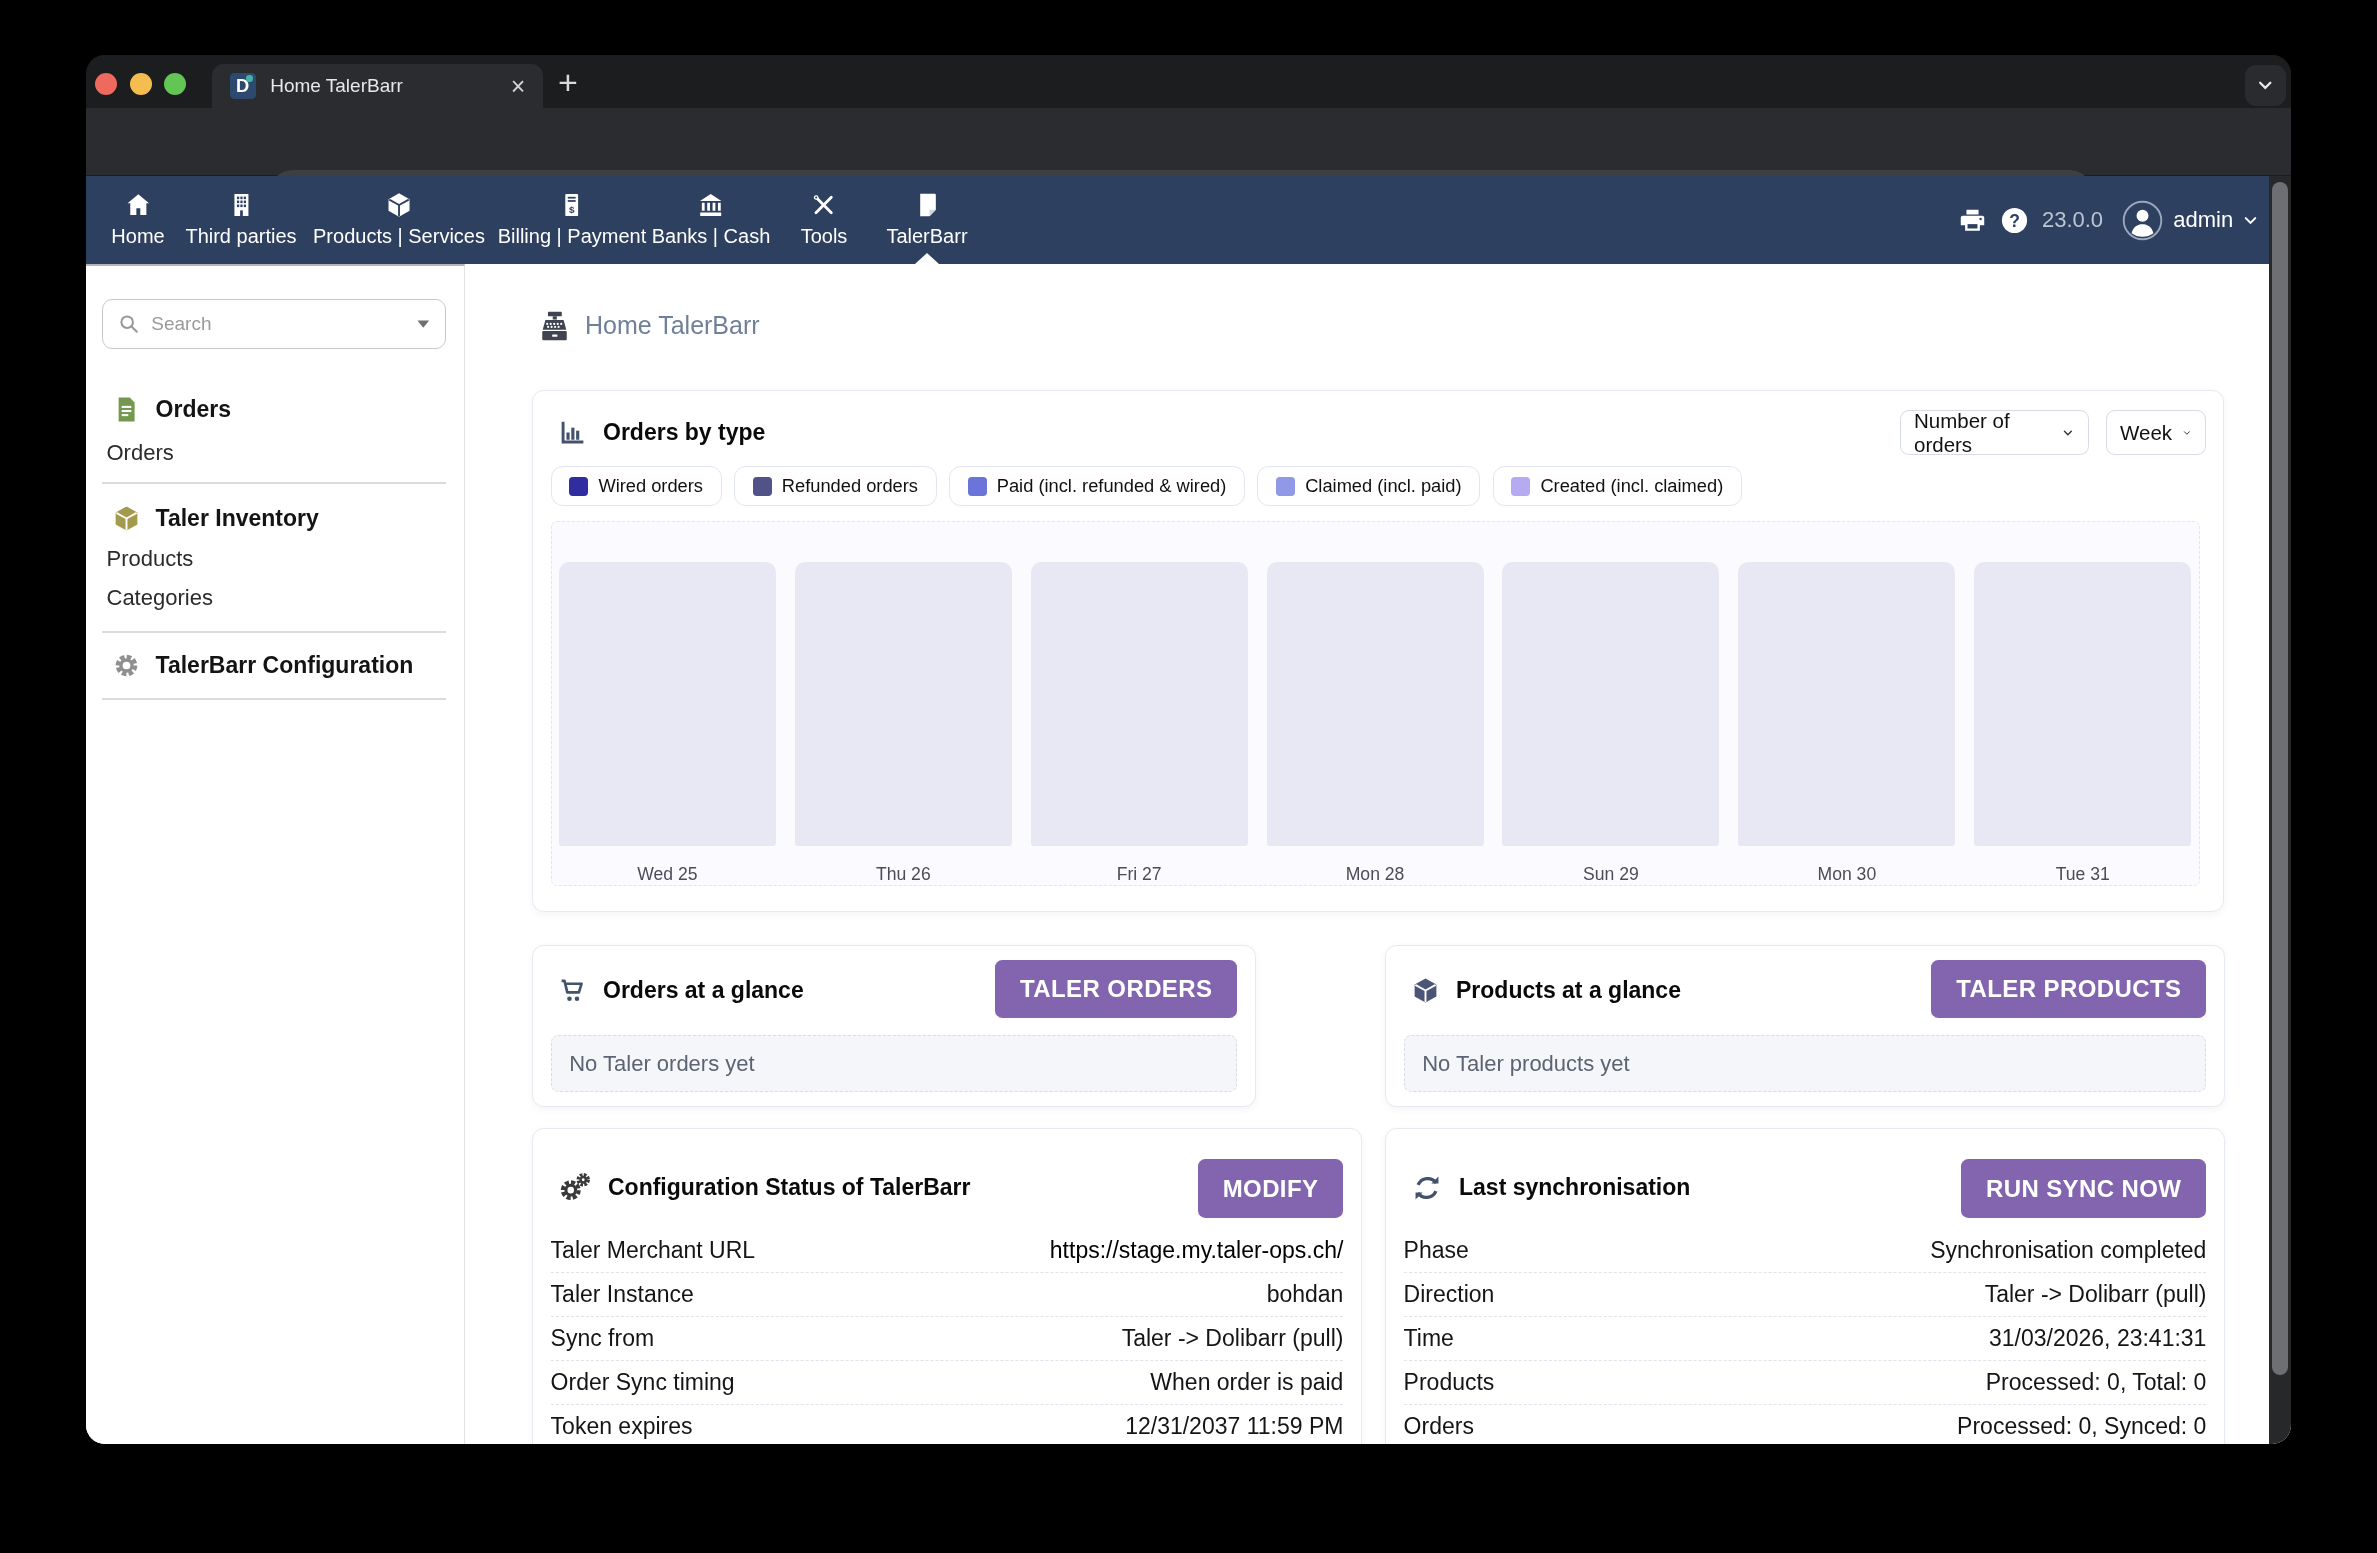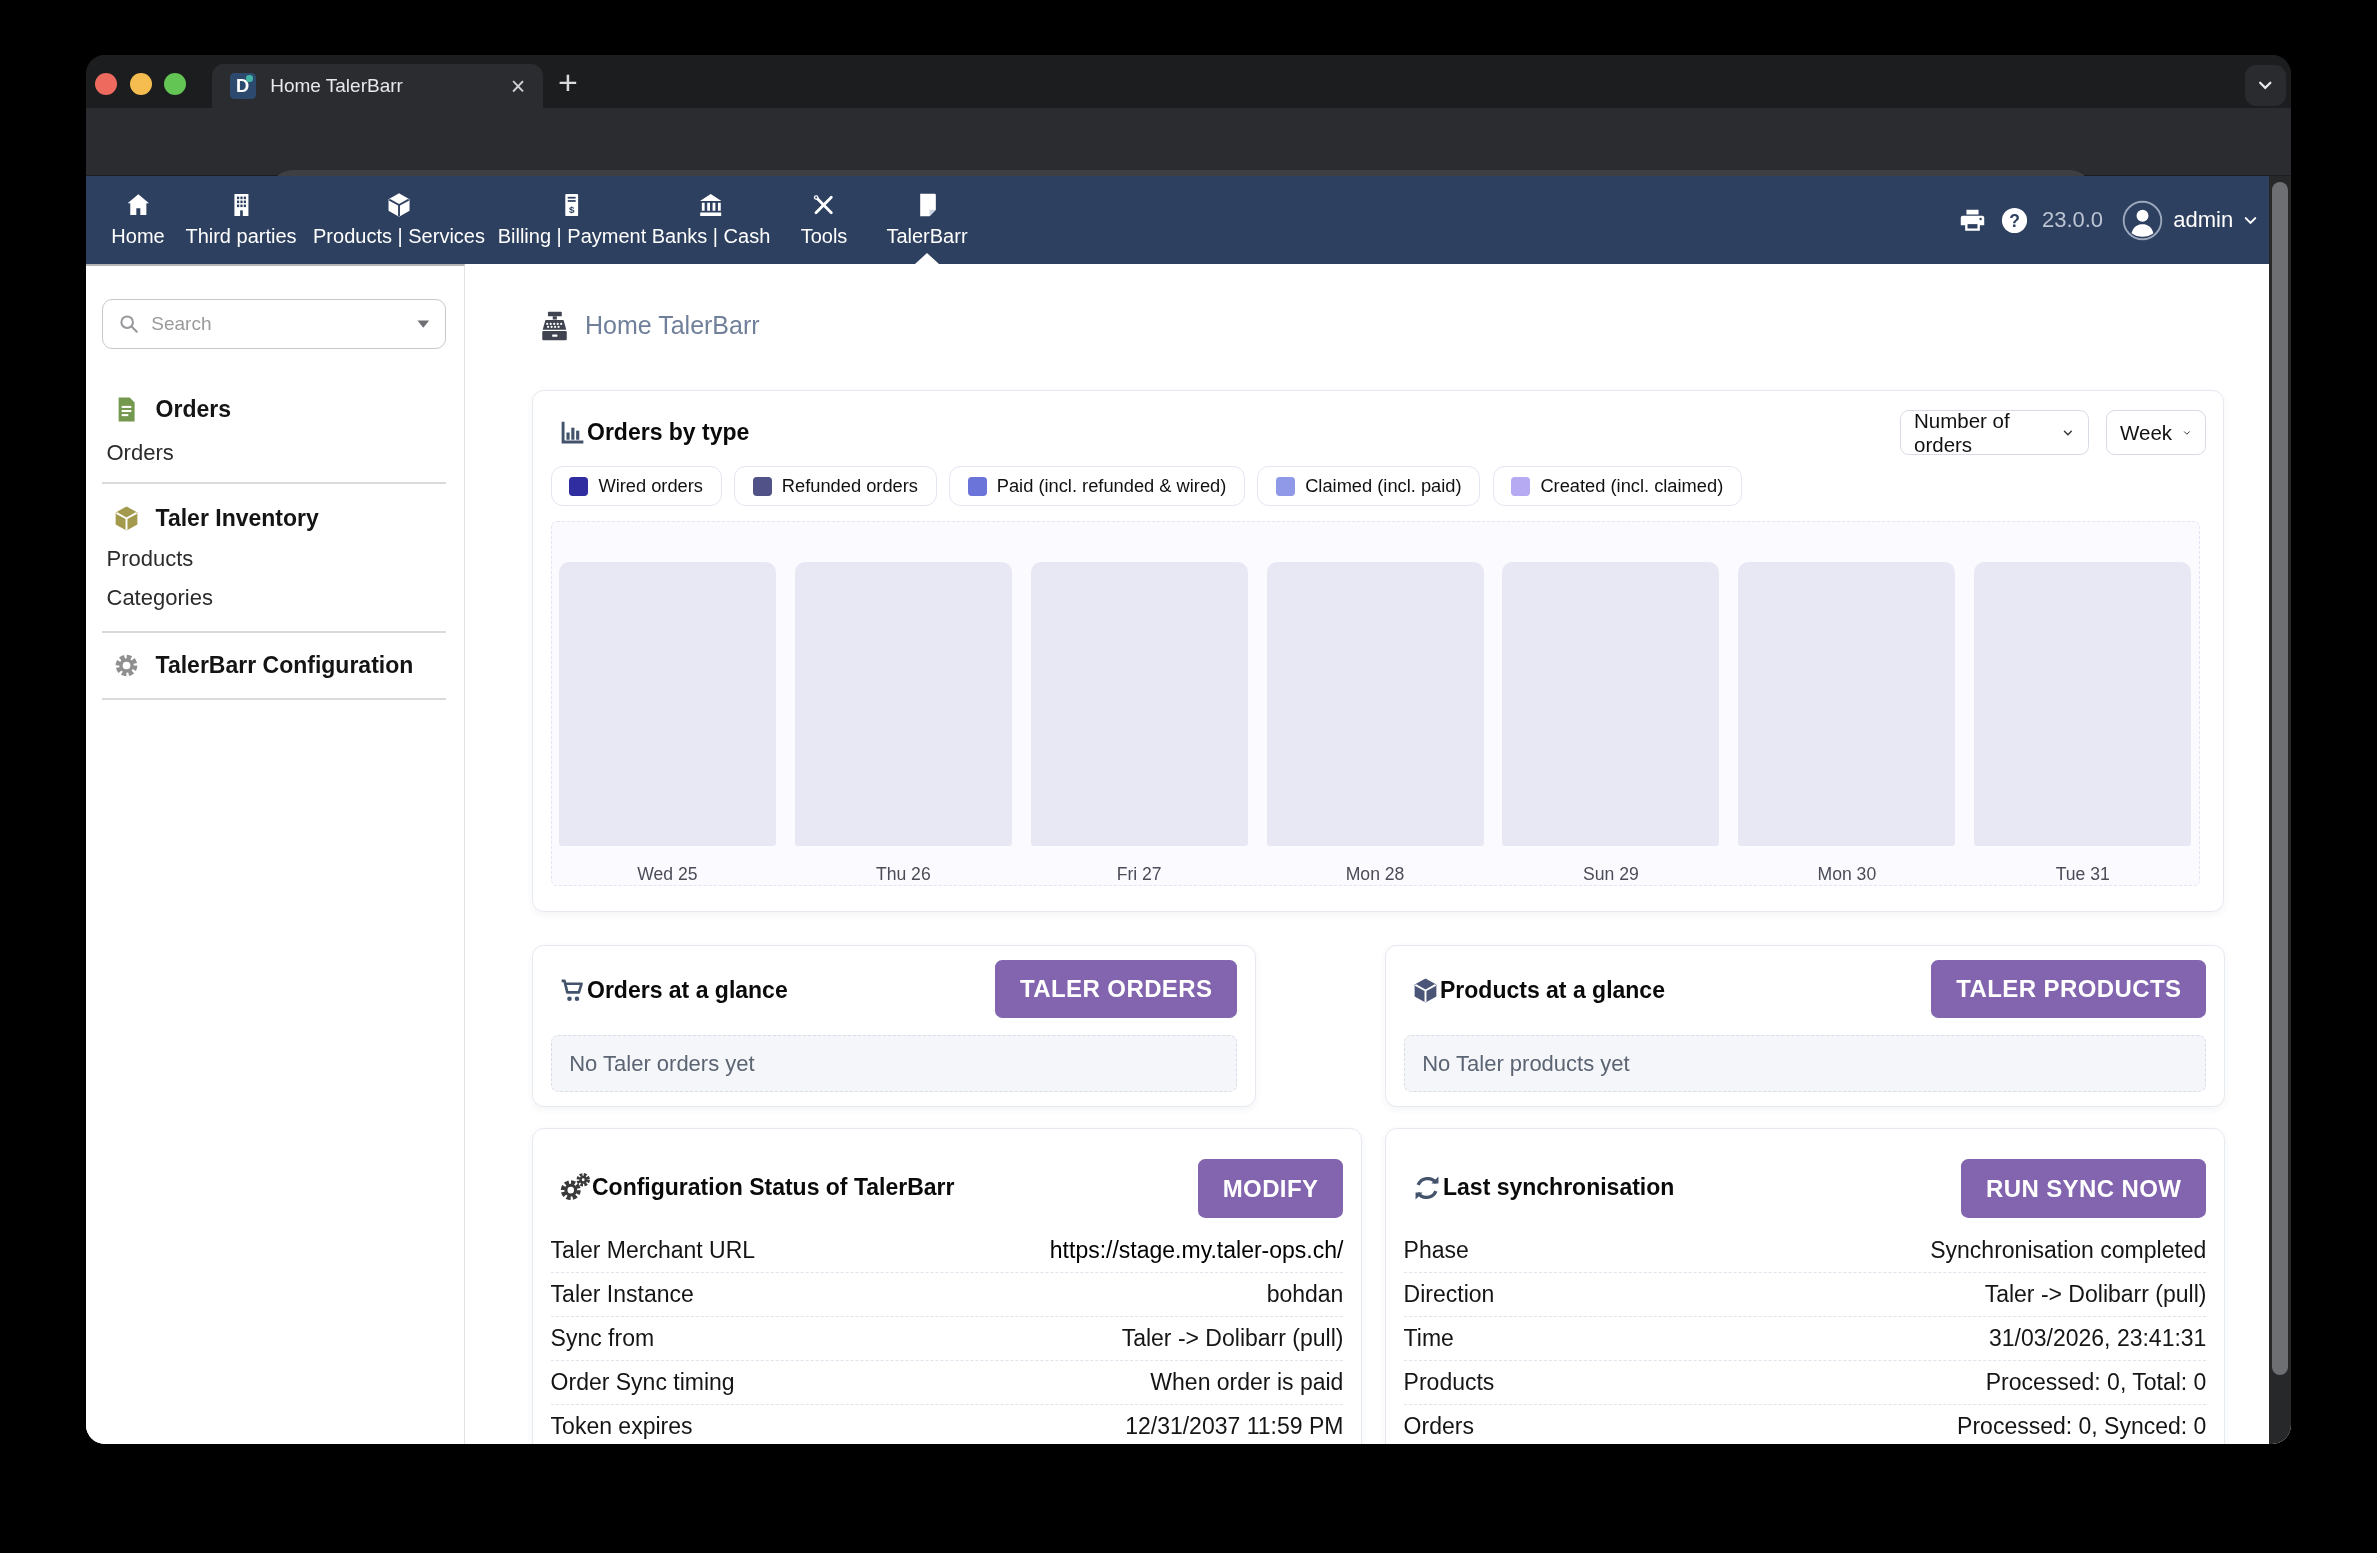--- a/index.html
+++ b/index.html
@@ -59,21 +59,21 @@
   .shead svg { width:29px; height:29px; flex:none; }
   .slink { position:absolute; left:20.5px; font-size:22px; color:#2b2b2b; height:32px; display:flex; align-items:center; }
   .sdiv { position:absolute; left:16px; width:344px; height:1.5px; background:#dadada; }
 
   .main { position:absolute; left:379px; top:88px; width:1804px; height:1269px; }
   .ptitle { position:absolute; left:120px; top:47px; font-size:25px; color:#70809a; }
   .pticon { position:absolute; left:72px; top:45px; width:35px; height:35px; color:#3f4450; }
 
   .card { position:absolute; background:#fff; border:1.5px solid #e7e9f1; border-radius:11.7px;
           box-shadow:0 2.2px 7.3px rgba(40,50,80,.05); }
-  .ghead { position:absolute; left:25px; top:0; display:flex; align-items:center; }
+  .ghead { position:absolute; left:25px; top:0; display:flex; align-items:center; gap:16px; }
   .ghead svg { flex:none; }
   .cardtitle { font-weight:bold; font-size:23px; color:#0a0a0a; white-space:nowrap; }
   .btn { position:absolute; right:17.6px; background:#8264af; color:#fff; font-weight:bold; font-size:24px;
          border:none; border-radius:7.3px; display:flex; align-items:center; justify-content:center;
          padding:0 25px; letter-spacing:0.4px; cursor:pointer; font-family:"Liberation Sans", sans-serif; }
 
   .sel { position:absolute; top:19px; height:45px; border:1.5px solid #d7dbe5; border-radius:8.8px;
          display:flex; align-items:center; justify-content:space-between; padding:0 13px; font-size:20.5px;
          color:#111; background:#fff; gap:10.2px; }
   .legend { position:absolute; left:17.6px; top:75px; display:flex; gap:12.4px; }

